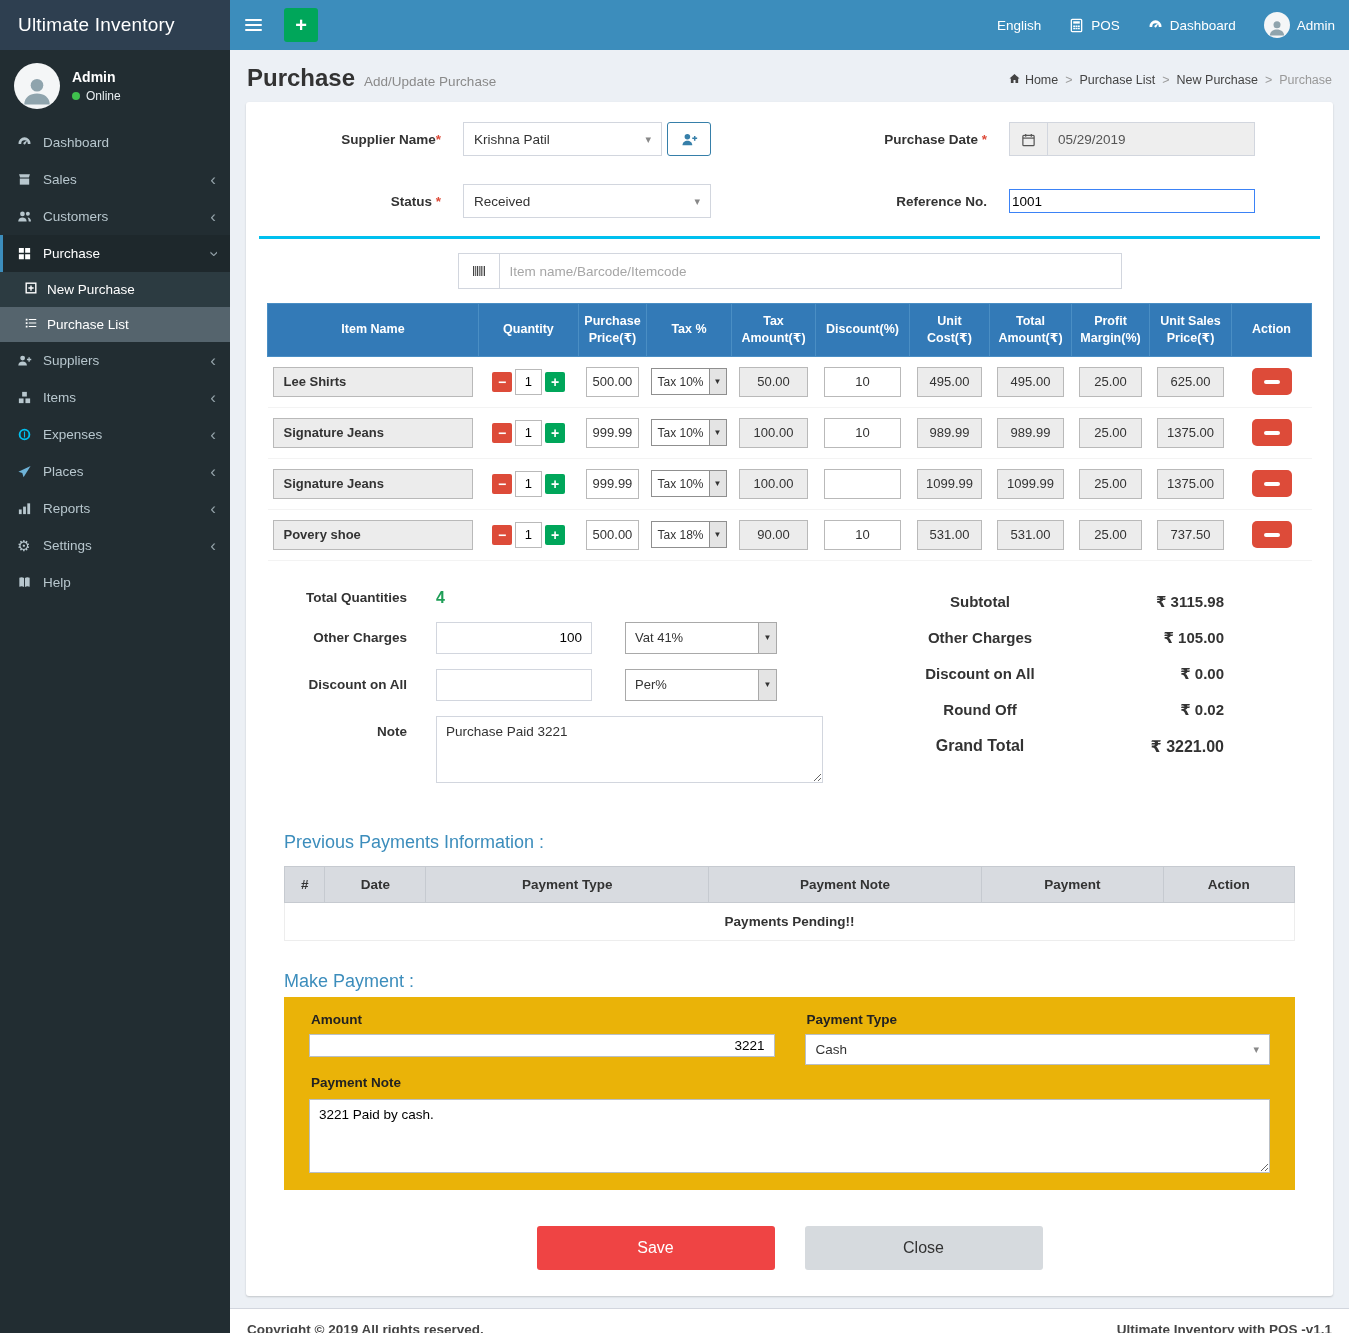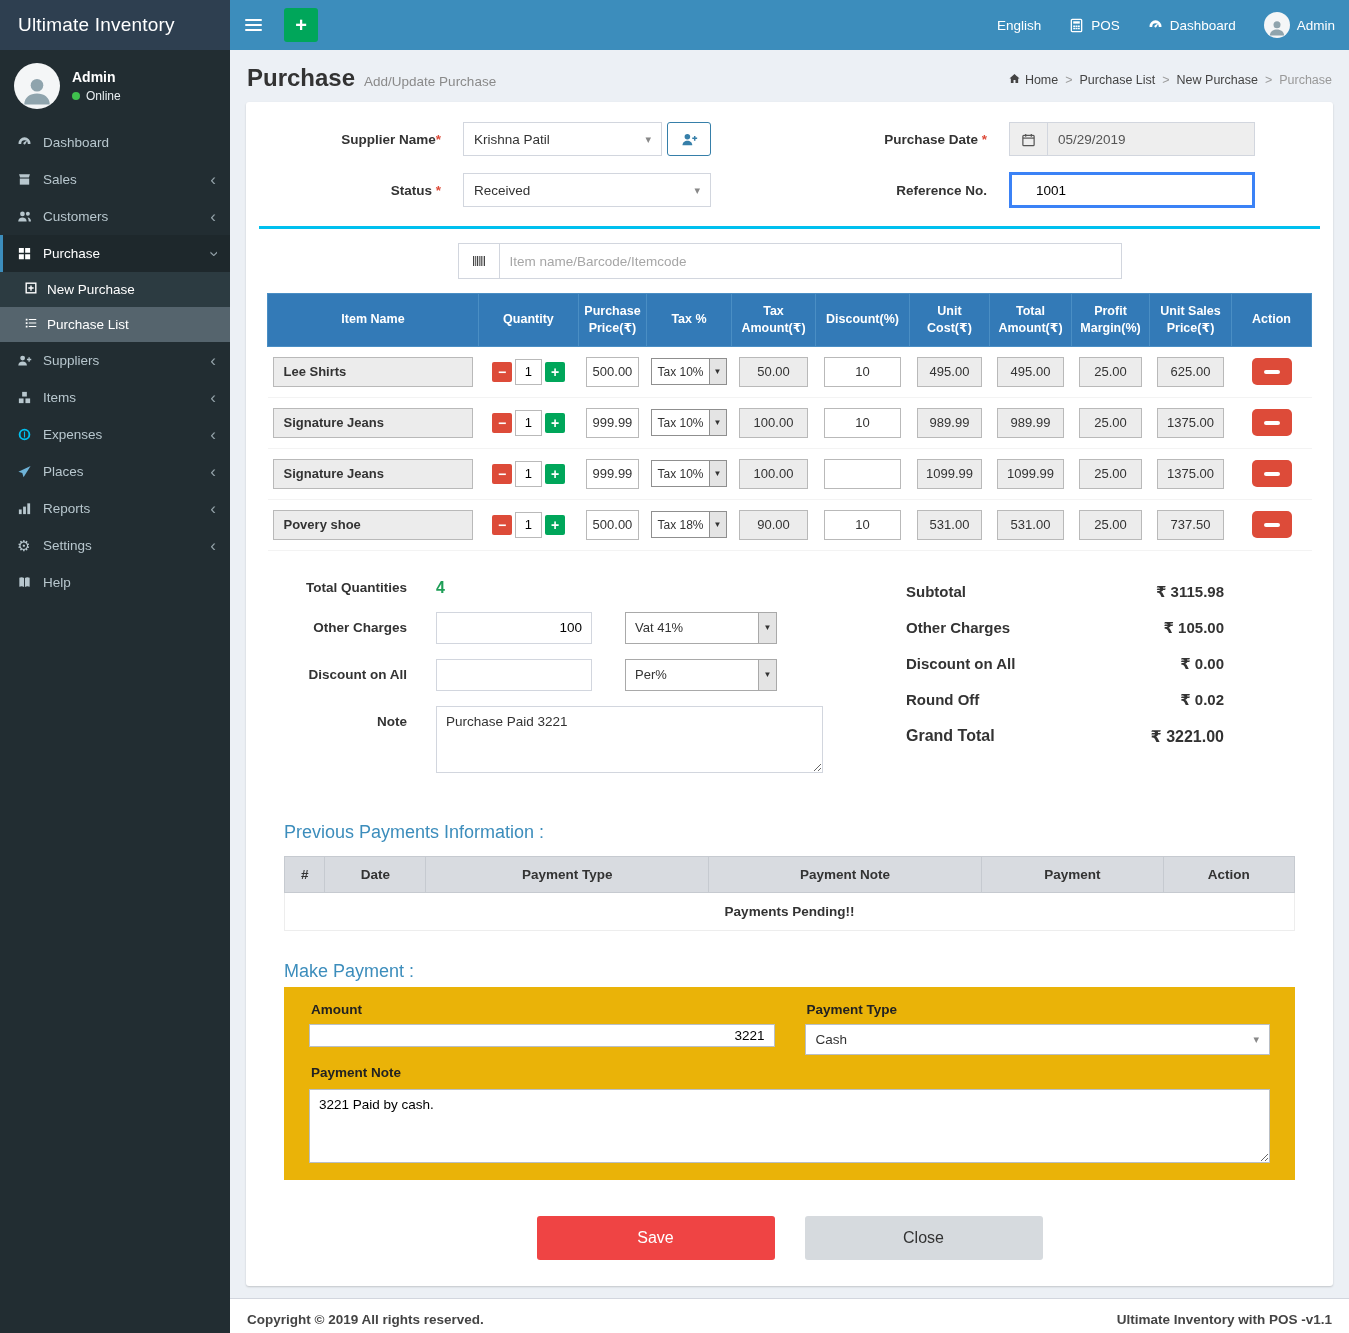--- a/index.html
+++ b/index.html
@@ -51,34 +51,34 @@
 .page-subtitle{font-size:13.5px;color:#8a8a8a}
 .breadcrumb{display:flex;align-items:center;gap:7px;font-size:12.5px;color:#444;padding-bottom:4px}
 .breadcrumb .bc-home{display:flex;align-items:center;gap:4px}
 .breadcrumb svg{width:13px;height:13px}
 .bc-sep{color:#9b9b9b}
 .bc-current{color:#999}
 
 .card{background:#fff;margin:4px 16px 12px;border-radius:3px;box-shadow:0 1px 2px rgba(0,0,0,.18);padding:16px 13px 18px}
 
 
-.form-grid{display:grid;grid-template-columns:140px 248px 60px 172px 246px;gap:16px 22px;align-items:center;margin:4px 0 18px 42px}
+.form-grid{display:grid;grid-template-columns:140px 248px 60px 172px 246px;gap:28px 22px;align-items:center;margin:4px 0 18px 42px}
 .f-label{text-align:right;font-weight:bold;font-size:13.5px;color:#333}
 .req{color:#dd4b39;font-weight:bold}
 .sel1{display:flex;align-items:center;justify-content:space-between;height:34px;border:1px solid #d2d6de;background:#fff;padding:0 10px;font-size:13.5px;cursor:pointer}
 .caret{color:#888;font-size:11px}
 .supplier-wrap{display:flex;gap:5px}
 .supplier-wrap .sel1{flex:1}
 .adduser-btn{width:44px;height:34px;background:#fff;border:1px solid #367fa9;border-radius:3px;color:#367fa9;display:flex;align-items:center;justify-content:center;cursor:pointer}
 .adduser-btn svg{width:17px;height:17px}
 .date-wrap{display:flex}
 .prepend{width:38px;height:34px;background:#eee;border:1px solid #d2d6de;border-right:none;display:flex;align-items:center;justify-content:center;color:#555}
 .prepend svg{width:15px;height:15px;fill:none;stroke:currentColor}
 .date-input{flex:1;height:34px;background:#eee;border:1px solid #d2d6de;padding:0 10px;color:#555;font-size:13.5px}
-.text-input{height:36px;border:3px solid #3b82f6;padding:0 24px;font-size:13.5px;width:100%}
+.text-input{height:24px;border:1px solid #3b82f6;padding:0 2px;font-size:13.5px;width:100%}
 
 
 .items-box{border-top:3px solid #00c0ef;padding-top:14px;margin-top:4px}
 .search-wrap{display:flex;width:664px;margin:0 auto 14px}
 .barcode-box{width:42px;height:36px;border:1px solid #d2d6de;background:#fff;display:flex;align-items:center;justify-content:center;color:#444}
 .barcode-box svg{width:20px;height:16px}
 .search-input{flex:1;height:36px;border:1px solid #d2d6de;border-left:none;padding:0 10px;font-size:13.5px;color:#555}
 .search-input::placeholder{color:#a6a6a6}
 
 table.items{width:calc(100% - 16px);margin:0 8px;border-collapse:collapse}
@@ -105,21 +105,21 @@
 .t-label{width:118px;text-align:right;font-weight:bold;font-size:13.5px;margin-right:29px;flex:none}
 .t-label.top{align-self:flex-start;padding-top:8px}
 .tq-value{font-size:16px;font-weight:bold;color:#1e9e57}
 .oc-input{width:156px;height:32px;border:1px solid #d2d6de;text-align:right;padding:0 9px;font-size:13.5px}
 .sel2{display:inline-flex;align-items:stretch;height:32px;width:152px;border:1px solid #a9a9a9;background:#fff;font-size:13px;margin-left:33px;cursor:pointer}
 .sel2 .val{flex:1;display:flex;align-items:center;padding:0 9px}
 .sel2 .arr{width:18px;background:#e4e4e4;border-left:1px solid #a9a9a9;display:flex;align-items:center;justify-content:center;font-size:8px;color:#333}
 .note-area{width:387px;height:67px;border:1px solid #d2d6de;padding:7px 9px;font-size:13.5px;color:#333}
 .summary{width:318px;margin-top:4px}
 .s-row{display:grid;grid-template-columns:1fr 118px;gap:52px;margin-bottom:18px}
-.s-label{text-align:left;font-weight:bold;font-size:15px}
+.s-label{text-align:center;font-weight:bold;font-size:15px}
 .s-value{text-align:right;font-weight:bold;font-size:15px}
 .s-row.grand .s-label,.s-row.grand .s-value{font-size:16px}
 
 
 .inner{margin:34px 25px 0}
 .sec-heading{color:#3c8dbc;font-size:18px;font-weight:500}
 table.pay{width:100%;border-collapse:collapse;margin-top:13px}
 table.pay th{background:#d8dbe0;color:#333;font-weight:bold;font-size:13.5px;padding:10px 8px;border:1px solid #c6cad0;text-align:center}
 table.pay td{background:#fff;text-align:center;font-weight:bold;font-size:13.5px;padding:11px;border:1px solid #ededed}
 .mp-panel{background:#eab308;padding:12px 25px 14px;margin-top:5px}

